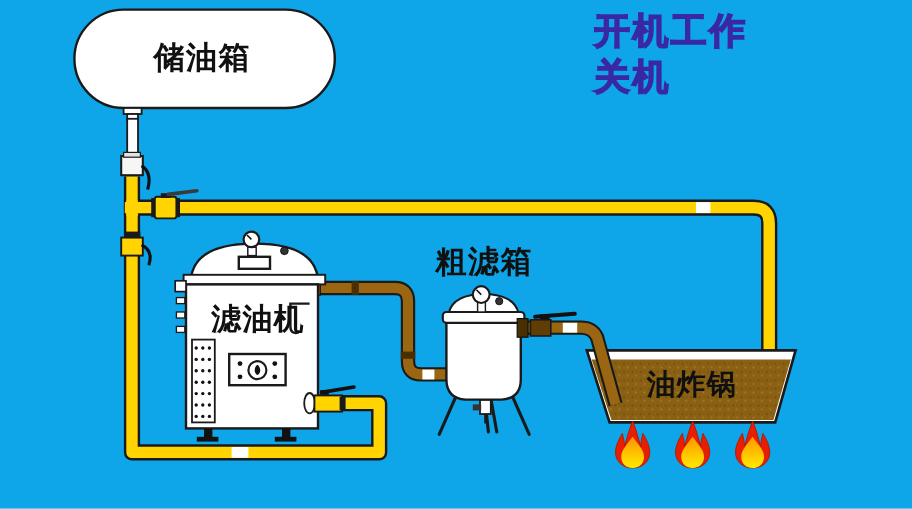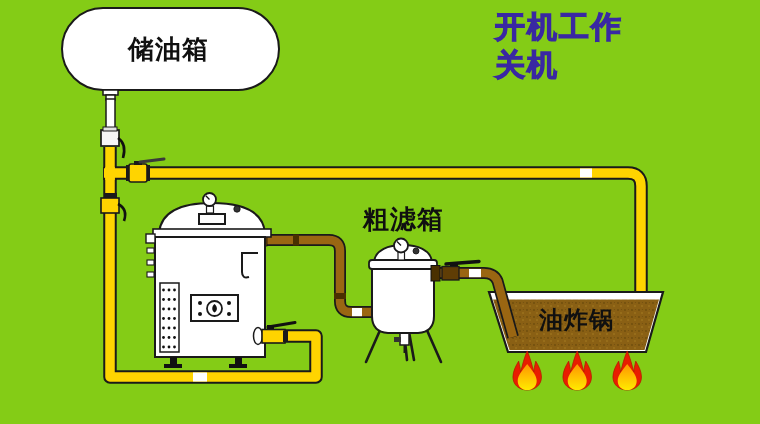--- a/index.html
+++ b/index.html
@@ -1,17 +1,17 @@
 <!DOCTYPE html>
 <html><head>
 <meta charset="utf-8">
 <style>
   html,body{margin:0;padding:0;background:#fff;}
   .stage{
-    position:relative;width:760px;height:424px;background:#84cc16;
+    position:relative;width:760px;height:424px;background:#0ea5e9;
     overflow:hidden;font-family:"DejaVu Sans","Liberation Sans",sans-serif;
   }
   .stage svg{position:absolute;left:0;top:0;}
   .lbl{
     position:absolute;color:#101010;font-weight:bold;white-space:nowrap;
     letter-spacing:1px;line-height:1;
   }
   .lbl-tank   {left:128px;top:36px; font-size:26px;}
   .lbl-machine{left:176px;top:253px;font-size:25px;}
   .lbl-coarse {left:363px;top:206px;font-size:26px;}
@@ -215,20 +215,21 @@
   </g>
 
   <g>
     <use href="#flame" transform="translate(512,350) scale(0.95,0.93)"></use>
     <use href="#flame" transform="translate(562,350) scale(0.95,0.93)"></use>
     <use href="#flame" transform="translate(612,350) scale(0.95,0.93)"></use>
   </g>
 </svg>
 
 <div class="lbl lbl-tank">储油箱</div>
+<div class="lbl lbl-machine">滤油机</div>
 <div class="lbl lbl-coarse">粗滤箱</div>
 <div class="lbl lbl-fryer">油炸锅</div>
 
 <div class="steps">
   <div>开机工作</div>
   <div>关机</div>
 </div>
 
 </div>
 

